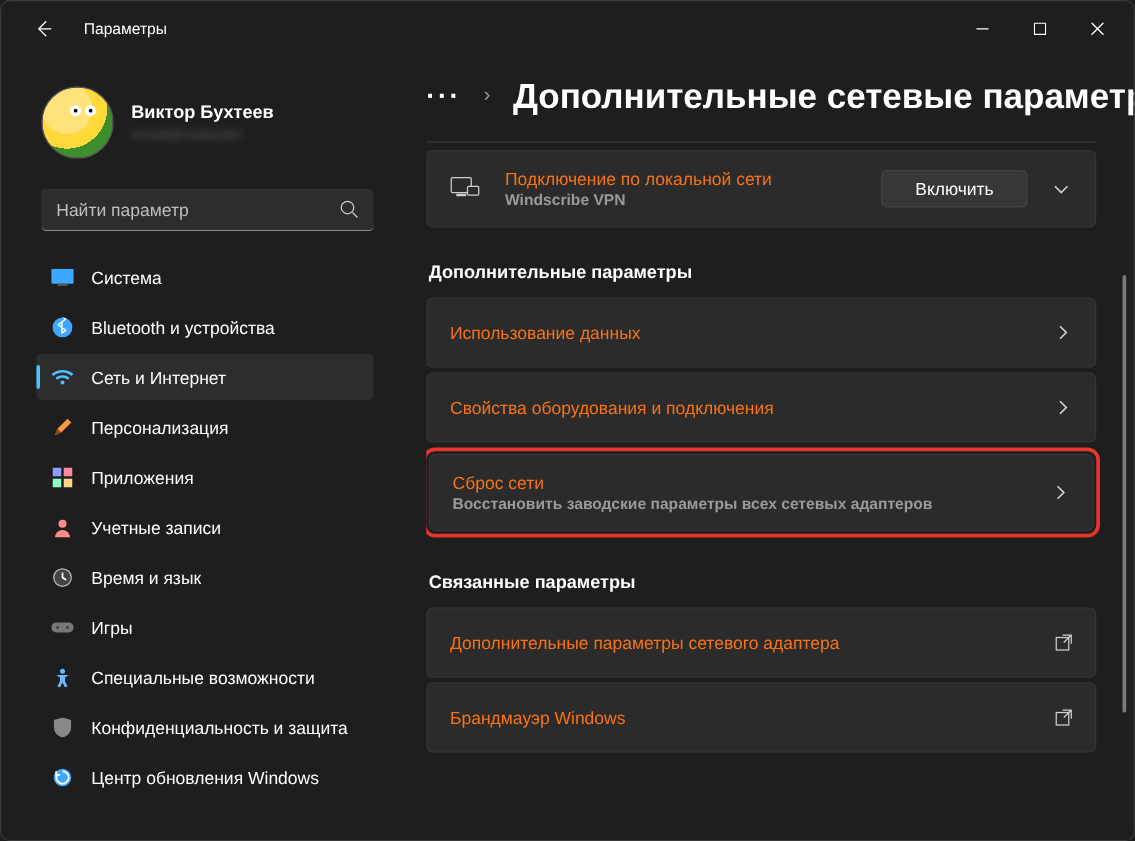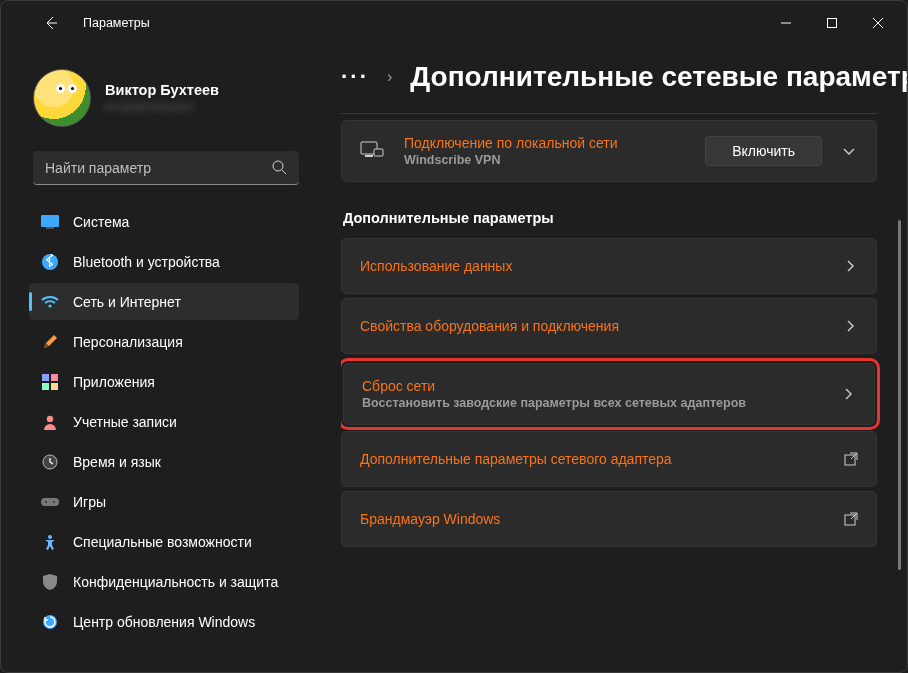--- a/index.html
+++ b/index.html
@@ -1,19 +1,19 @@
 <!DOCTYPE html>
 <html><head>
 <meta charset="utf-8">
 <style>
   * { box-sizing: border-box; margin: 0; padding: 0; font-family: "Segoe UI", sans-serif; }
   body { background: #1e1e1e; width: 908px; height: 673px; overflow: hidden; border-radius: 8px; border: 1px solid #3a3a3a; position: relative; color: #fff; }
 
   
-  .titlebar { height: 44px; display: flex; align-items: center; padding: 0 6px 0 32px; }
+  .titlebar { height: 44px; display: flex; align-items: center; padding: 0 6px 0 16px; }
   .back-btn { width: 36px; height: 36px; display:flex; align-items:center; justify-content:center; border-radius:4px; color:#fff; }
   .titlebar .app-title { font-size: 12.5px; margin-left: 14px; color:#fff; }
   .win-controls { margin-left:auto; display:flex; }
   .win-btn { width:46px; height:32px; display:flex; align-items:center; justify-content:center; color:#fff; }
   .win-btn svg { width:10px; height:10px; }
 
   .shell { display:flex; height: calc(100% - 44px); }
 
   
   .sidebar { width: 310px; padding: 8px 8px 0 28px; display:flex; flex-direction:column; }
@@ -294,20 +294,21 @@
           <div class="c-action">
               <span class="chev">
                 <svg width="12" height="12" viewBox="0 0 12 12">
                   <path d="M4 1l5 5-5 5" stroke="#cfcfcf" fill="none" stroke-width="1.4"></path>
                 </svg>
               </span>
             </div>
         </div>
       </div>
 
+      <div class="section-h">Связанные параметры</div>
 
       <div class="card">
         <div class="c-body">
             <div class="c-title">Дополнительные параметры сетевого адаптера</div>
           </div>
         <div class="c-action">
             <span class="ext-icon">
               <svg width="14" height="14" viewBox="0 0 14 14">
                 <rect x="1" y="3" width="10" height="10" stroke="#cfcfcf" fill="none"></rect>
                 <path d="M6 1h7v7M13 1L7 7" stroke="#cfcfcf" fill="none"></path>

